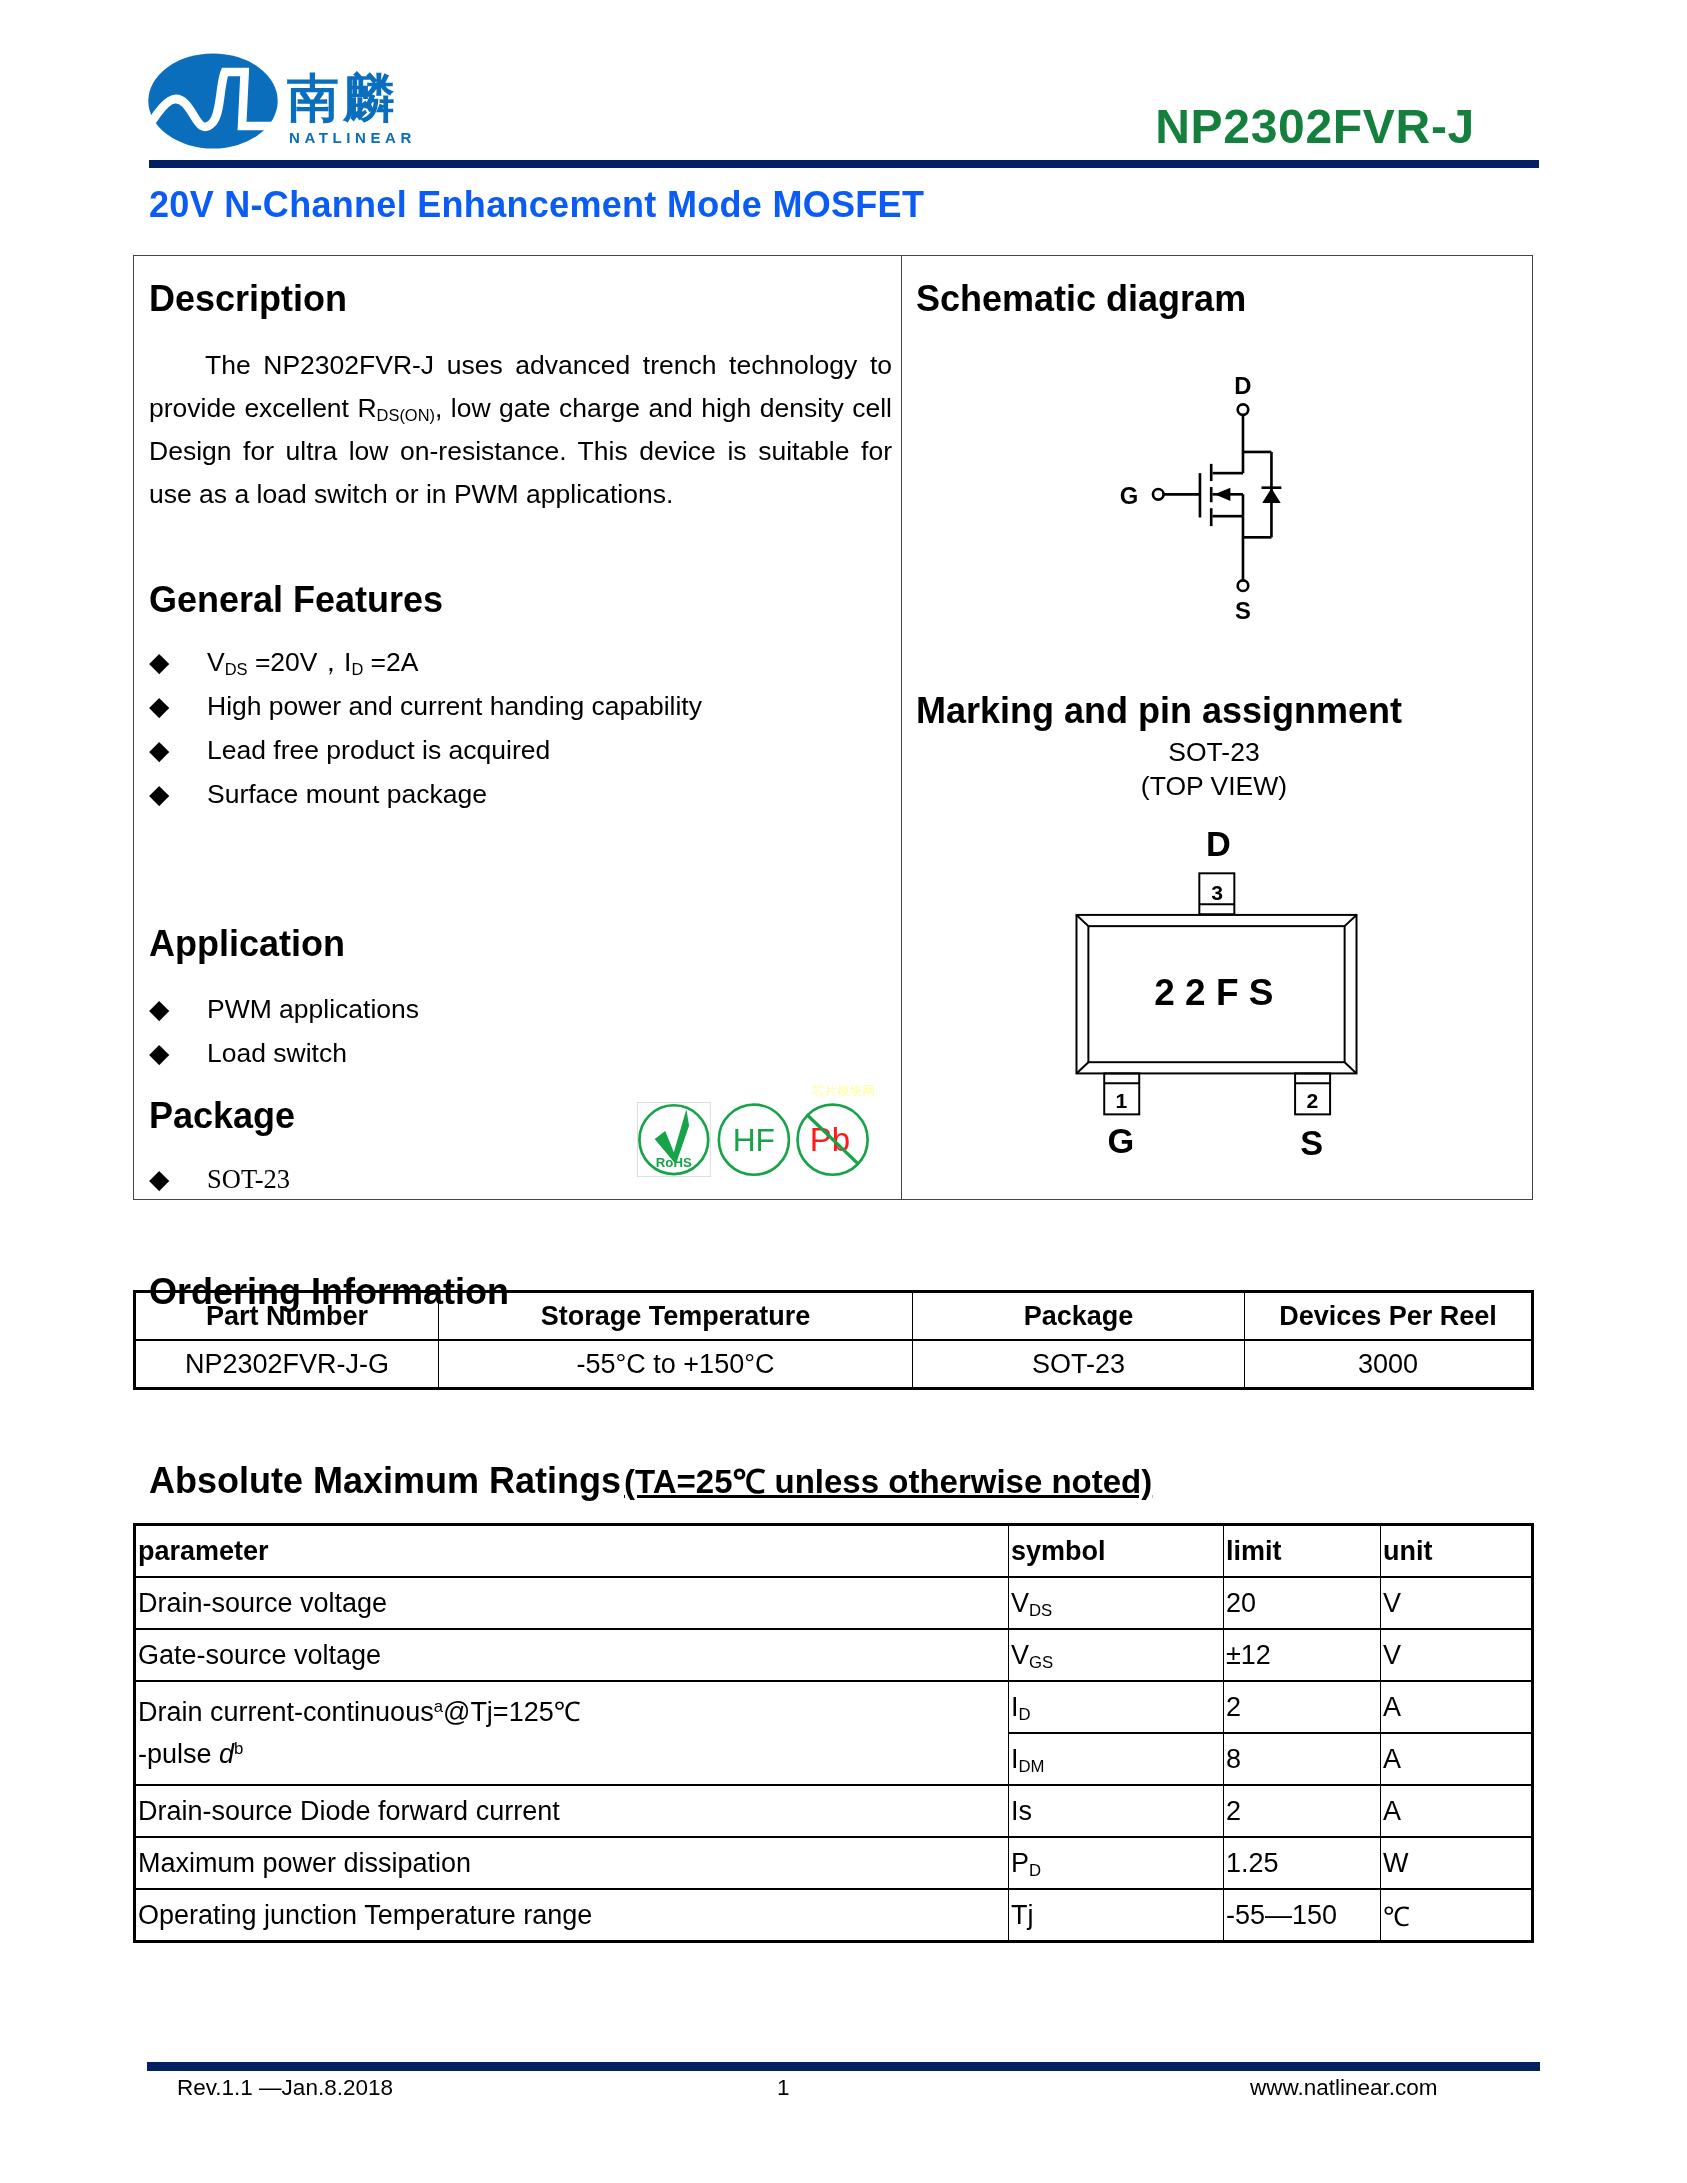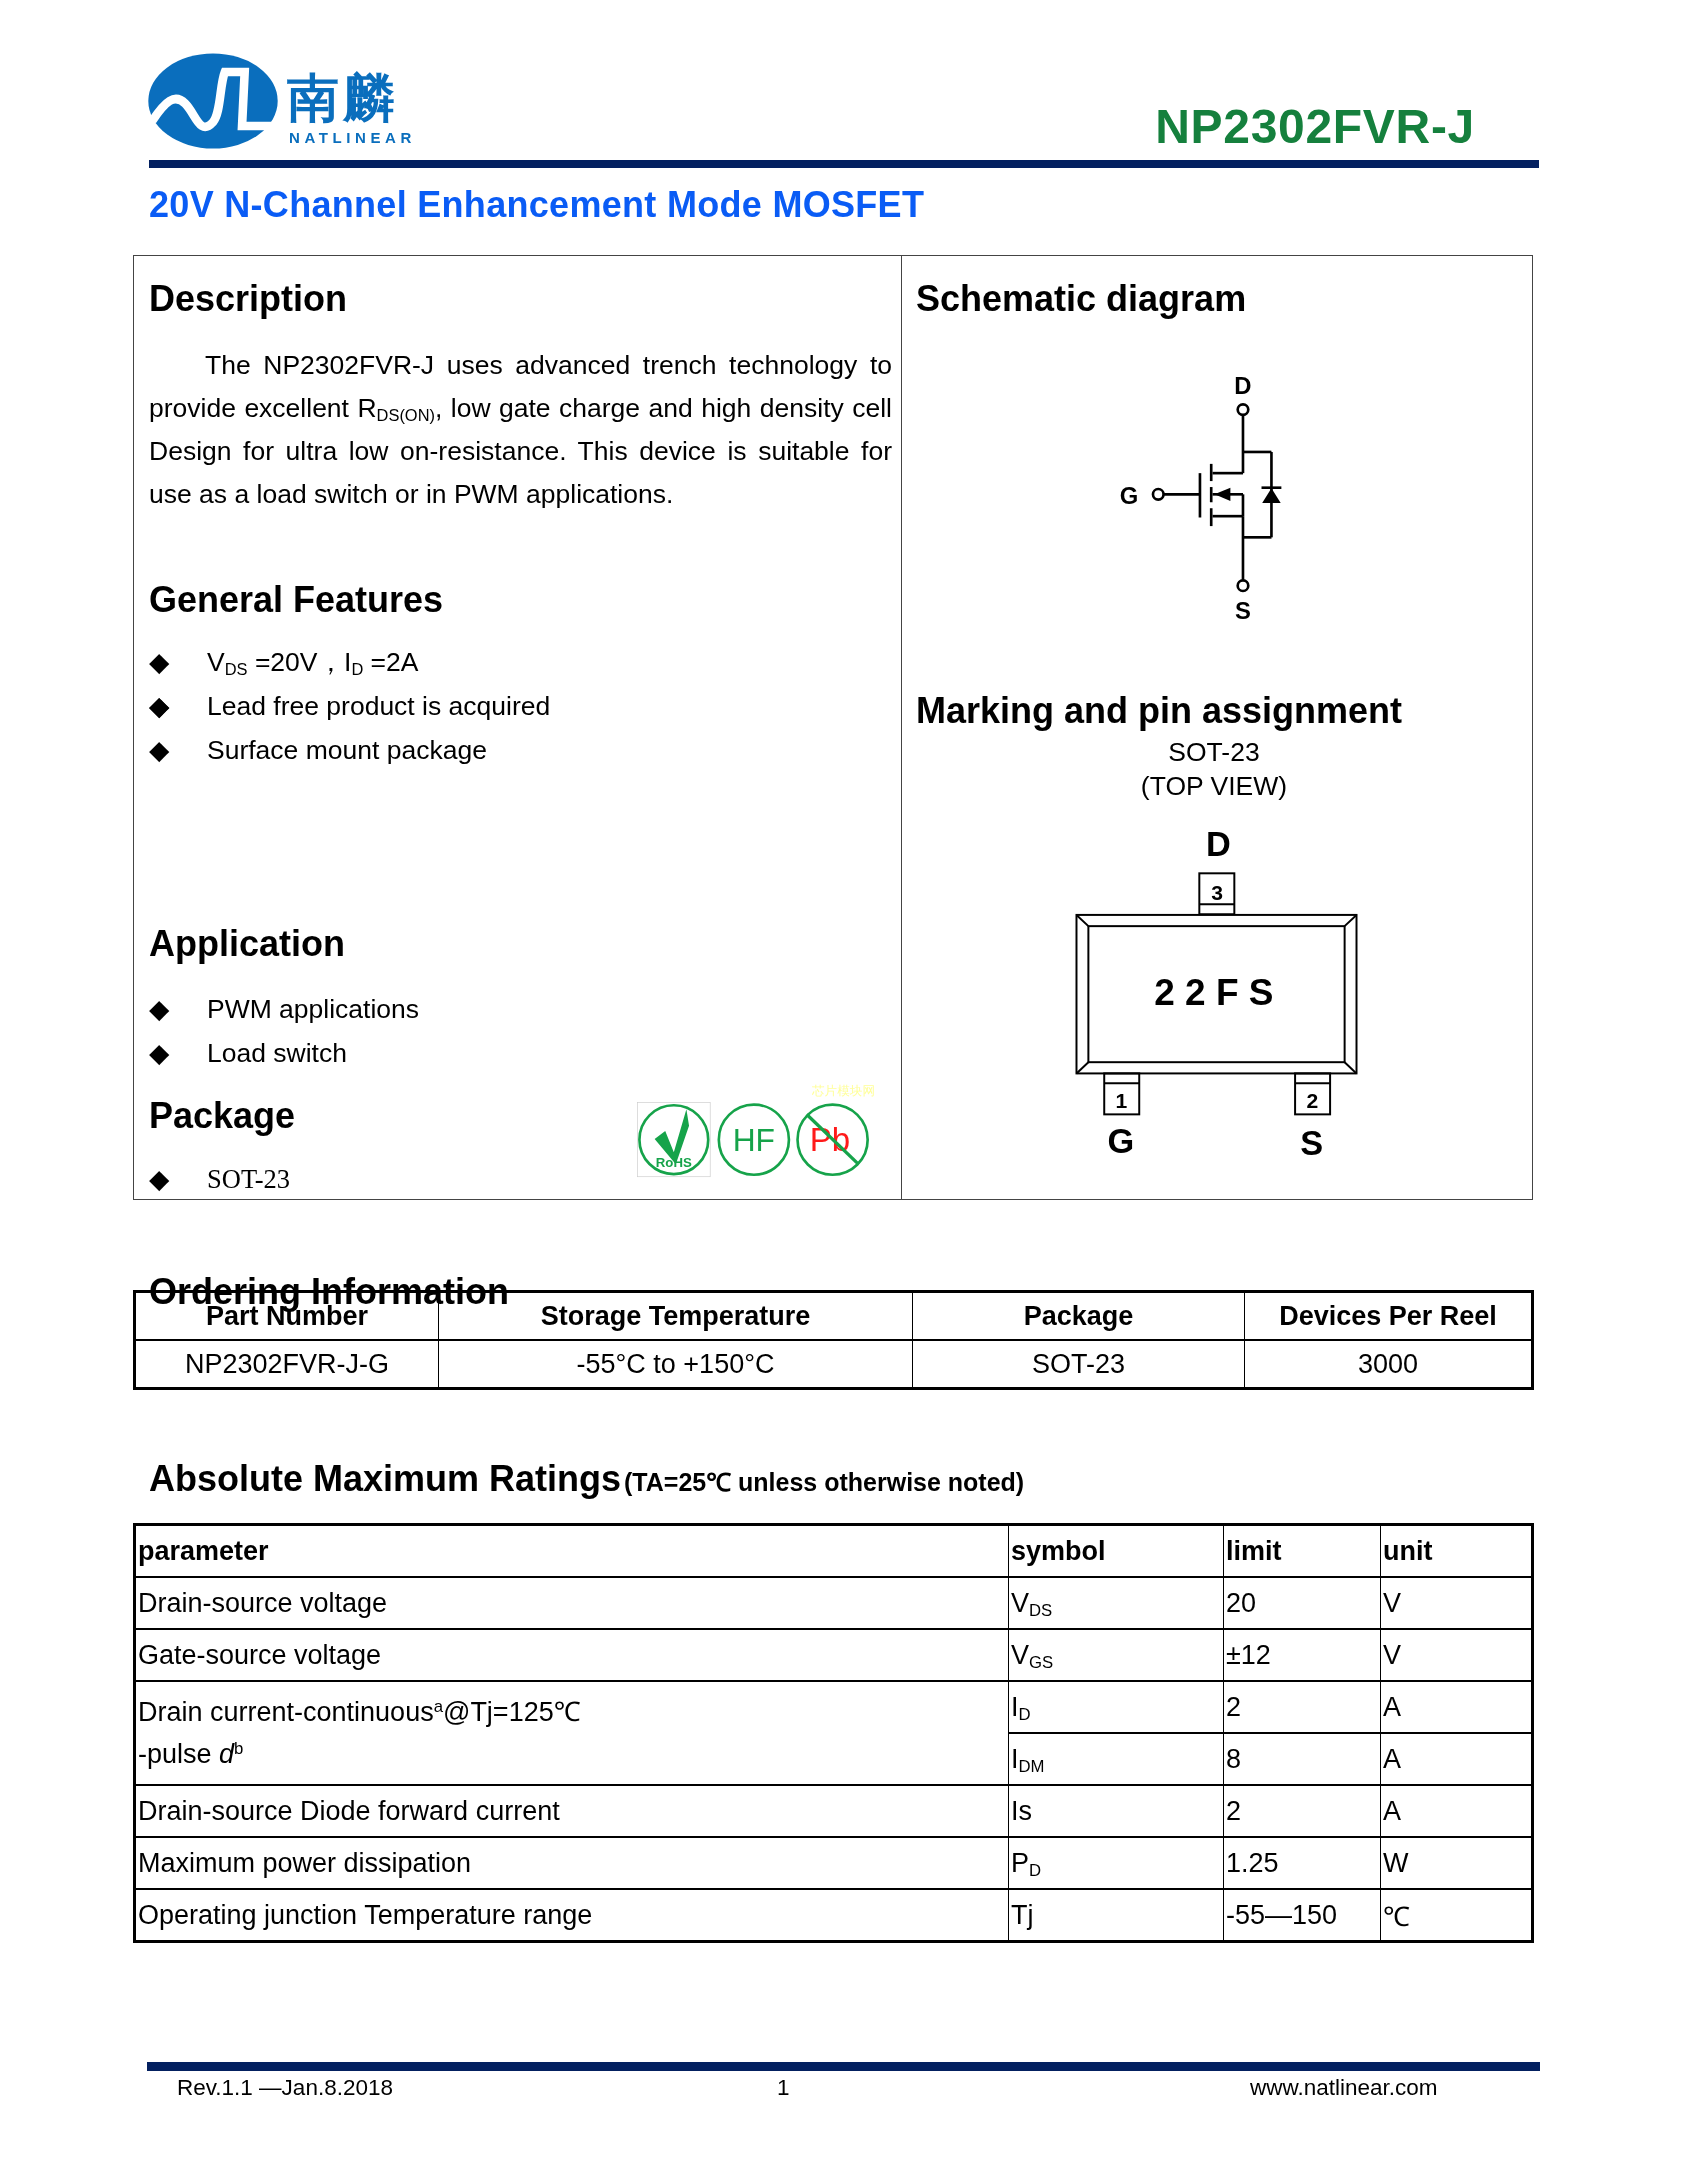--- a/index.html
+++ b/index.html
@@ -50,21 +50,21 @@
 
   
   #ord-title { left:149px; top:1227px;margin-top:44px; }
   table { border-collapse:collapse; position:absolute; }
   #ord-table { left:133px; top:1290px; width:1401px; border:3.3px solid #000; }
   #ord-table th, #ord-table td { border:1.3px solid #000; text-align:center; font-size:27px; height:46px; padding:0; }
   #ord-table th { font-weight:bold; border-bottom:2.6px solid #000; }
 
   
   #amr-title { left:149px; top:1458px; }
-  #amr-title .note { font-size:25px; font-weight:bold; }
+  #amr-title .note { font-size:33px; font-weight:bold;text-decoration:underline; }
   #amr-table { left:133px; top:1523px; width:1401px; border:3.3px solid #000; }
   #amr-table th, #amr-table td { border:1.3px solid #000; text-align:left; font-size:27px; height:46px; padding:2px; }
   #amr-table tr { border-bottom:2.6px solid #000; }
   #amr-table th { font-weight:bold; }
   #amr-table td.param { line-height:42px; }
 
   
   #footer-left { left:149px; top:2075px; font-size:22.5px;margin-left:28px; }
   #footer-center { left:777px; top:2075px; font-size:22.5px; }
   #footer-right { left:1250px; top:2075px; font-size:22.5px; }
@@ -89,21 +89,21 @@
 
 <div id="desc-title" class="abs h2">Description</div>
 <div id="desc-text" class="abs body"><span>The NP2302FVR-J uses advanced trench technology to provide excellent R</span><span class="sub">DS(ON)</span><span>, low gate charge and high density cell Design for ultra low on-resistance. This device is suitable for use as a load switch or in PWM applications.</span></div>
 
 <div id="gf-title" class="abs h2">General Features</div>
 <ul id="gf-list" class="abs bullets">
   <li>
     <span class="dia">◆</span>
     <span>V</span><span class="sub">DS</span><span> =20V，</span><span>I</span><span class="sub">D</span><span> =2A</span>
   </li>
-  <li><span class="dia">◆</span></li>
+  <li><span class="dia">◆</span><span>High power and current handing capability</span></li>
   <li><span class="dia">◆</span><span>Lead free product is acquired</span></li>
   <li><span class="dia">◆</span><span>Surface mount package</span></li>
 </ul>
 
 <div id="app-title" class="abs h2">Application</div>
 <ul id="app-list" class="abs bullets">
   <li><span class="dia">◆</span><span>PWM applications</span></li>
   <li><span class="dia">◆</span><span>Load switch</span></li>
 </ul>
 

